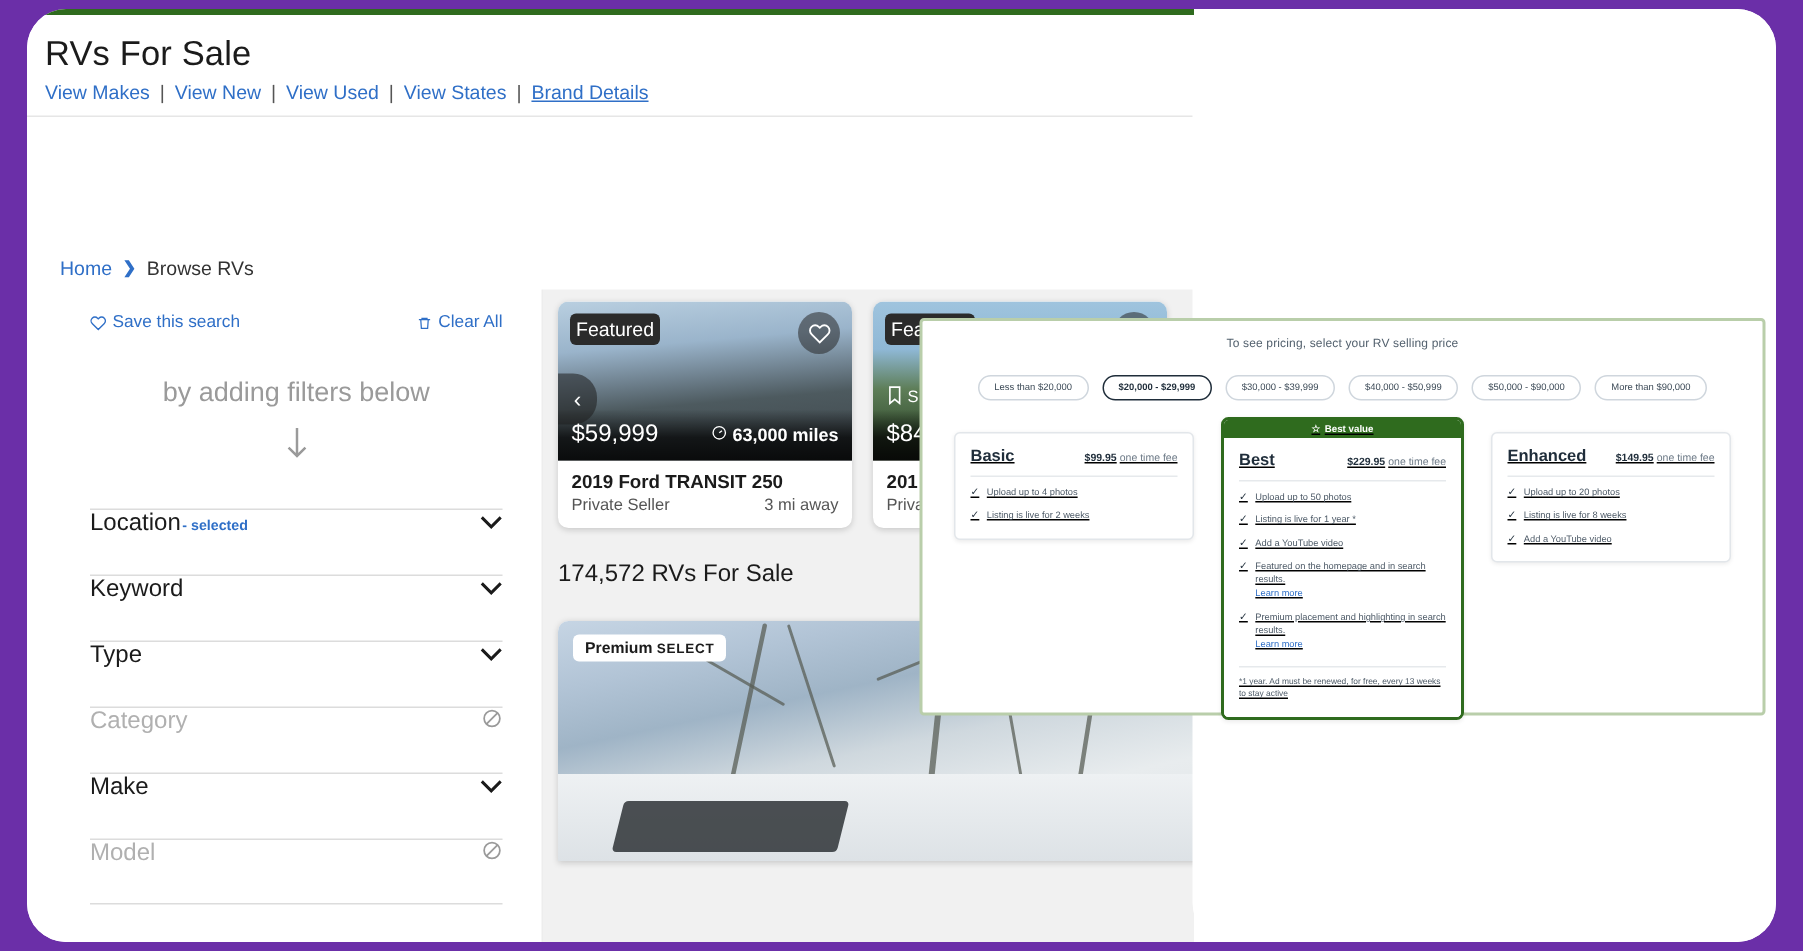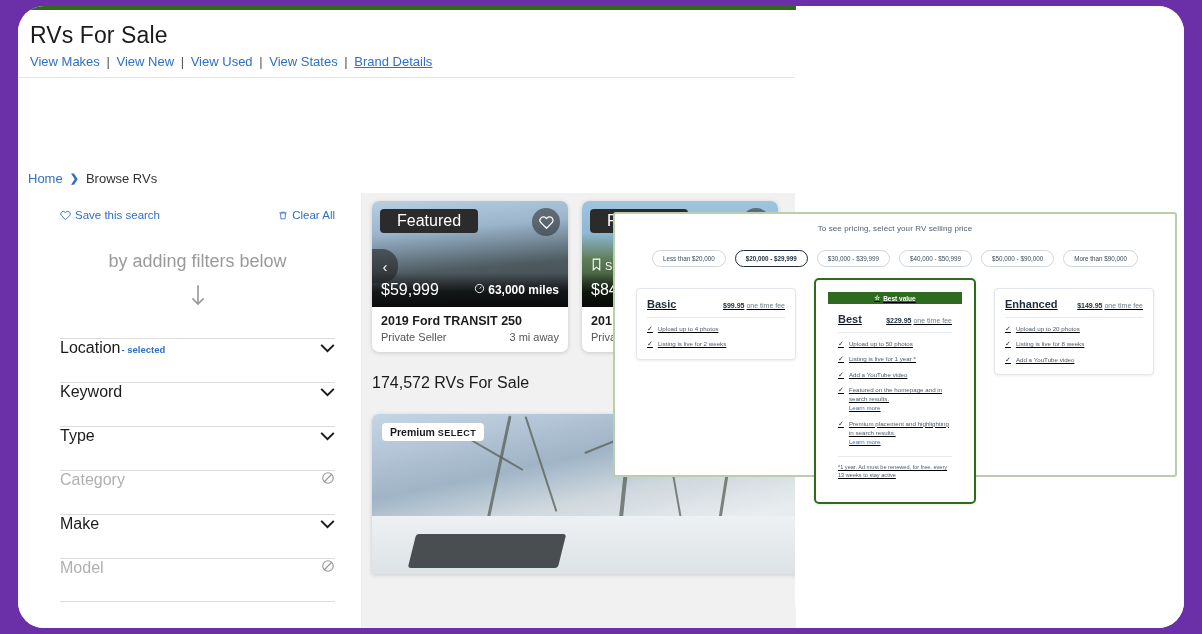--- a/index.html
+++ b/index.html
@@ -52,21 +52,21 @@
   #ad-band {
     position: absolute; left: 0; top: 73px;
     width: 778px; height: 84px; background: #ffffff;
   }
 
   
   #breadcrumb {
     position: absolute; left: 0; top: 157px;
     width: 778px; height: 30px;
     font-size: 13px; color: #333;
-    padding-left: 10px;
+    padding-left: 22px;
     display: flex; align-items: center; gap: 7px;
   }
   #breadcrumb .crumb-link { color: #2f6fc7; cursor: pointer; }
   #breadcrumb .chev { color: #2f6fc7; font-size: 11px; font-weight: bold; }
   #breadcrumb .crumb-cur { color: #333; }
 
   
   #content {
     position: absolute; left: 0; top: 187px;
     width: 778px; height: 435px;
@@ -123,22 +123,22 @@
   }
   .rv-photo {
     height: 106px; position: relative;
     background: linear-gradient(175deg,#b9cfe0 0%,#9ab4cb 28%,#6d7f8c 48%,#4d5a5f 62%,#3d4449 100%);
   }
   .rv-photo.p2 {
     background: linear-gradient(180deg,#9fc4de 0%,#8fb8d6 30%,#5e7e58 55%,#3f5a3a 78%,#34402f 100%);
   }
   .badge-featured {
     position: absolute; left: 8px; top: 8px;
-    background: #2b2b2b; color: #fff; font-size: 16px;
-    padding: 3px 17px; border-radius: 4px;
+    background: #2b2b2b; color: #fff; font-size: 13px;
+    padding: 3px 4px; border-radius: 4px;
   }
   .fav-btn {
     position: absolute; right: 8px; top: 7px;
     width: 28px; height: 28px; border-radius: 50%;
     background: rgba(40,40,40,.55);
     display: flex; align-items: center; justify-content: center;
   }
   .price-strip {
     position: absolute; left: 0; right: 0; bottom: 0; height: 34px;
     background: linear-gradient(180deg,rgba(0,0,0,0) 0%,rgba(0,0,0,.72) 55%,rgba(0,0,0,.85) 100%);
@@ -226,21 +226,21 @@
     gap: 18px; margin-top: 21px;
   }
   .plan {
     width: 160px; background:#fff;
     border:1px solid #e2e6ea; border-radius:4px;
     padding: 9px 10px 10px 10px;
     box-shadow: 0 1px 3px rgba(0,0,0,.08);
     text-decoration: underline;
   }
   .plan.best {
-    width: 162px; padding: 12px; border: 2px solid #2f6b1e;
+    width: 162px; padding: 0; border: 2px solid #2f6b1e;
     border-radius: 5px; overflow:hidden; margin-top: -10px;
   }
   .best-banner {
     background:#2f6b1e; color:#fff; font-size:6.5px; font-weight:bold;
     height: 12px; display:flex; align-items:center; justify-content:center; gap:3px;
   }
   .best-inner { padding: 9px 10px 10px 10px; background:#fff; }
   .plan-head {
     display:flex; align-items:baseline; justify-content:space-between;
     padding-bottom: 7px; border-bottom: 1px solid #e6e9ec;

